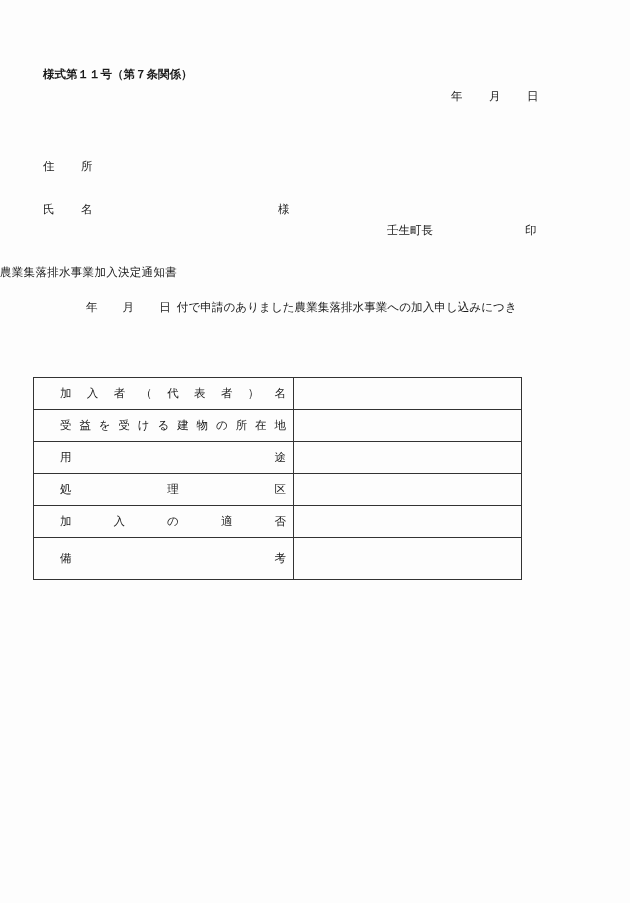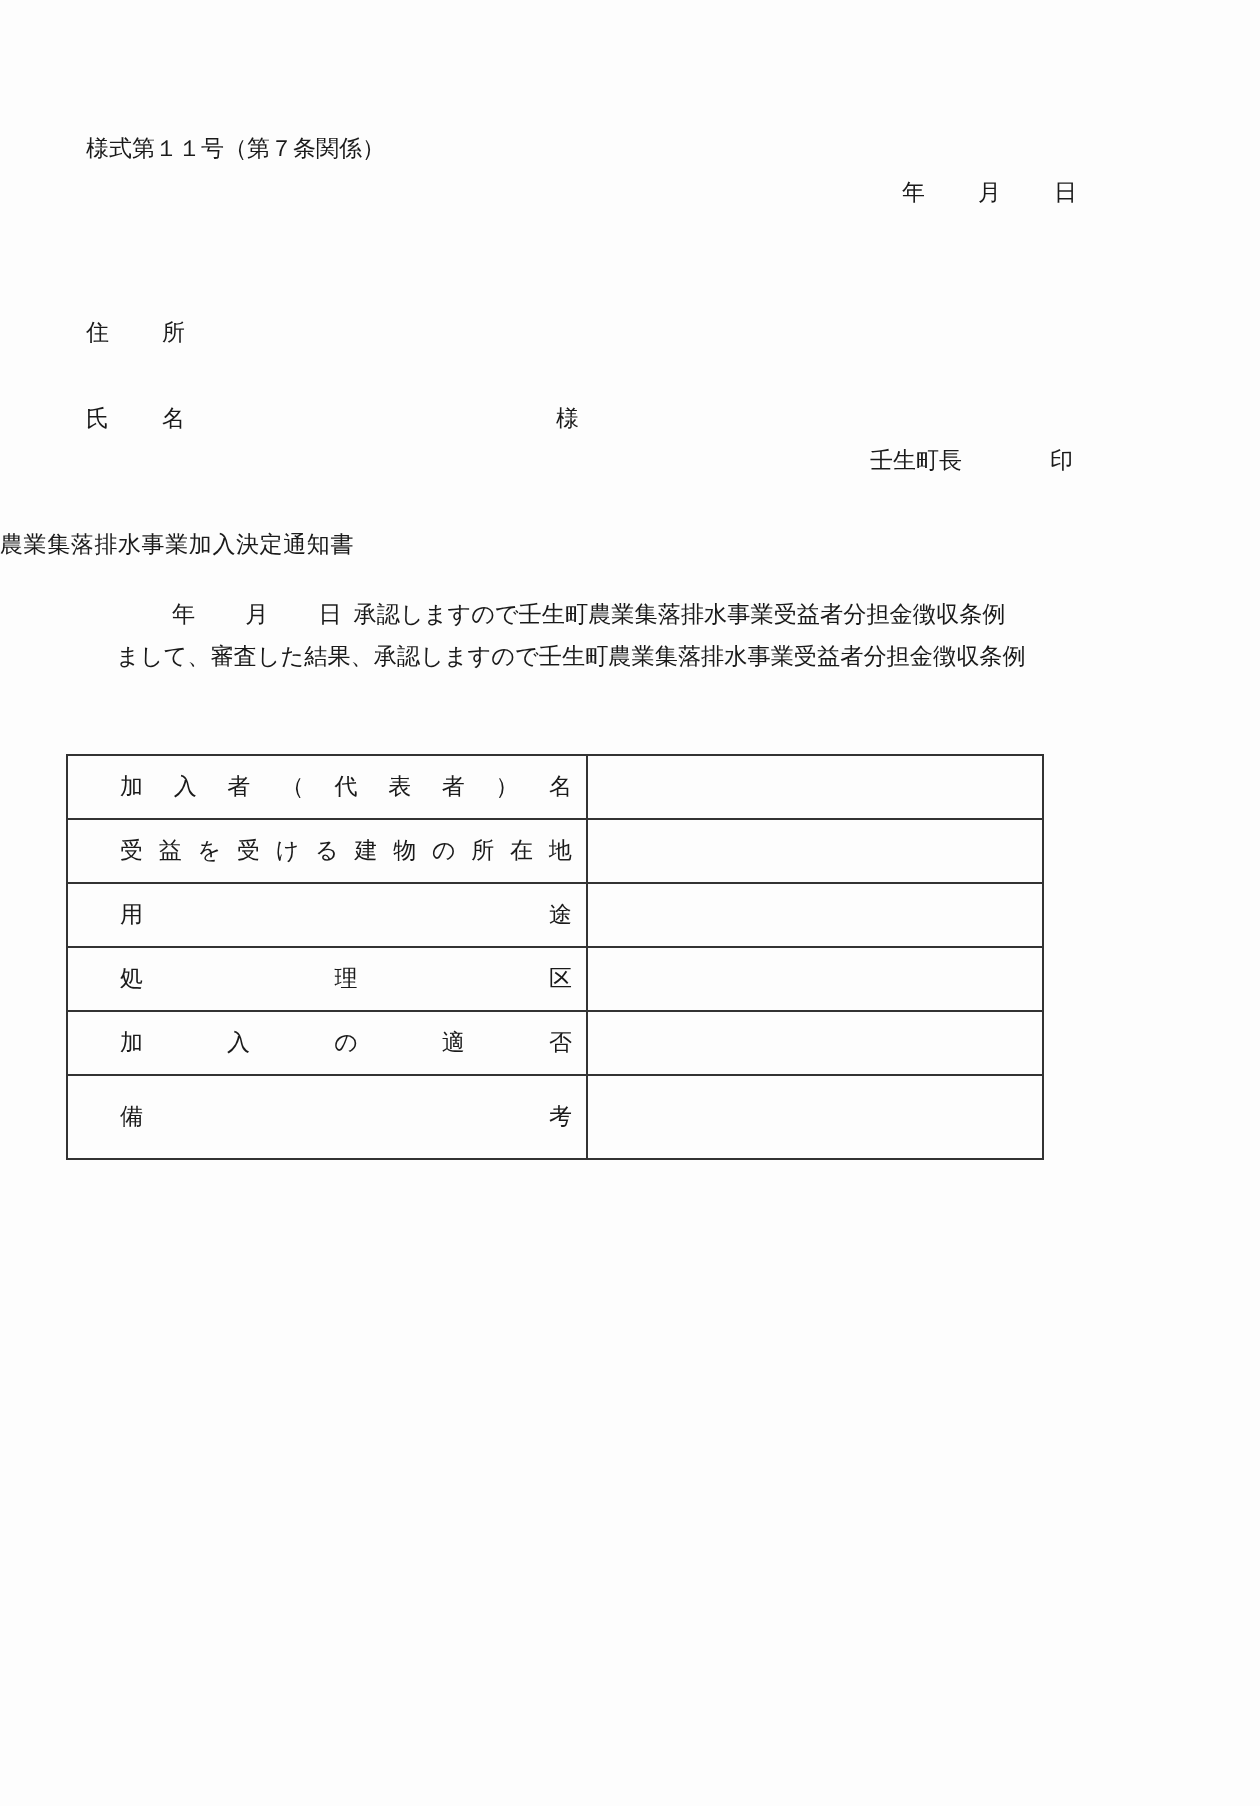--- a/index.html
+++ b/index.html
@@ -1,25 +1,25 @@
 <!DOCTYPE html>
 <html><head>
 <meta charset="utf-8">
 <style>
   html, body { margin:0; padding:0; background:#fdfdfd; }
   body { width:630px; height:903px; position:relative; overflow:hidden;
          font-family:"DejaVu Serif","Liberation Serif",serif; color:#1a1a1a; font-size:11.5px; }
   .abs { position:absolute; white-space:nowrap; }
-  .form-no { left:43px; top:67px; }
+  .form-no { left:43px; top:67px;font-weight:bold; }
   .date { top:89px; }
   .date-y { left:451px; } .date-m { left:489px; } .date-d { left:527px; }
   .addr-l1 { left:43px; top:159px; } .addr-l2 { left:81px; top:159px; }
   .name-l1 { left:43px; top:202px; } .name-l2 { left:81px; top:202px; }
   .sama { left:278px; top:202px; }
-  .mayor { left:387px; top:223px;margin-left:48px; }
+  .mayor { left:387px; top:223px; }
   .seal { left:525px; top:223px; }
   .title { left:0; width:620px; text-align:left; top:265px; letter-spacing:0.3px; }
   .body-text { left:58px; top:297px; line-height:21px; font-size:11.6px; white-space:normal; width:500px; }
   .body-text p { margin:0; white-space:nowrap; }
   .body-text .gap { display:inline-block; }
   table.tbl { position:absolute; left:33px; top:377px; width:489px; border-collapse:collapse; }
   table.tbl td { border:1.3px solid #333; padding:0; }
   table.tbl td.lbl { width:259px; height:31px; }
   table.tbl tr.tall td.lbl { height:41px; }
   .lblin { display:flex; justify-content:space-between; padding:0 7px 0 26px; align-items:center; height:100%; }
@@ -39,23 +39,22 @@
 <div class="abs name-l2">名</div>
 <div class="abs sama">様</div>
 
 <div class="abs mayor">壬生町長</div>
 <div class="abs seal">印</div>
 
 <div class="abs title">農業集落排水事業加入決定通知書</div>
 
 <div class="abs body-text">
   <p>
-    <span class="gap" style="width:28px"></span><span>年</span><span class="gap" style="width:25px"></span><span>月</span><span class="gap" style="width:25px"></span><span>日</span><span class="gap" style="width:6px"></span><span>承認しますので壬生町農業集落排水事業受益者分担金徴収条例</span>
+    <span class="gap" style="width:28px"></span><span>年</span><span class="gap" style="width:25px"></span><span>月</span><span class="gap" style="width:25px"></span><span>日</span><span class="gap" style="width:6px"></span><span>付で申請のありました農業集落排水事業への加入申し込みにつき</span>
   </p>
-  <p>まして、審査した結果、承認しますので壬生町農業集落排水事業受益者分担金徴収条例</p>
 </div>
 
 <table class="tbl">
   <tbody id="tbody">
       <tr>
         <td class="lbl">
           <div class="lblin">
             <span>加</span>
             <span>入</span>
             <span>者</span>

